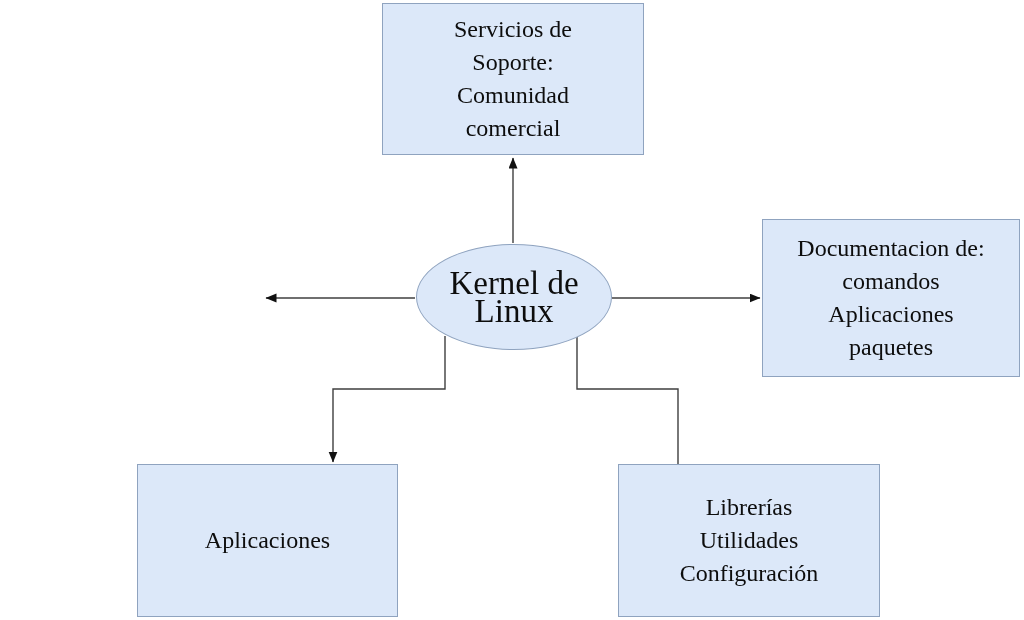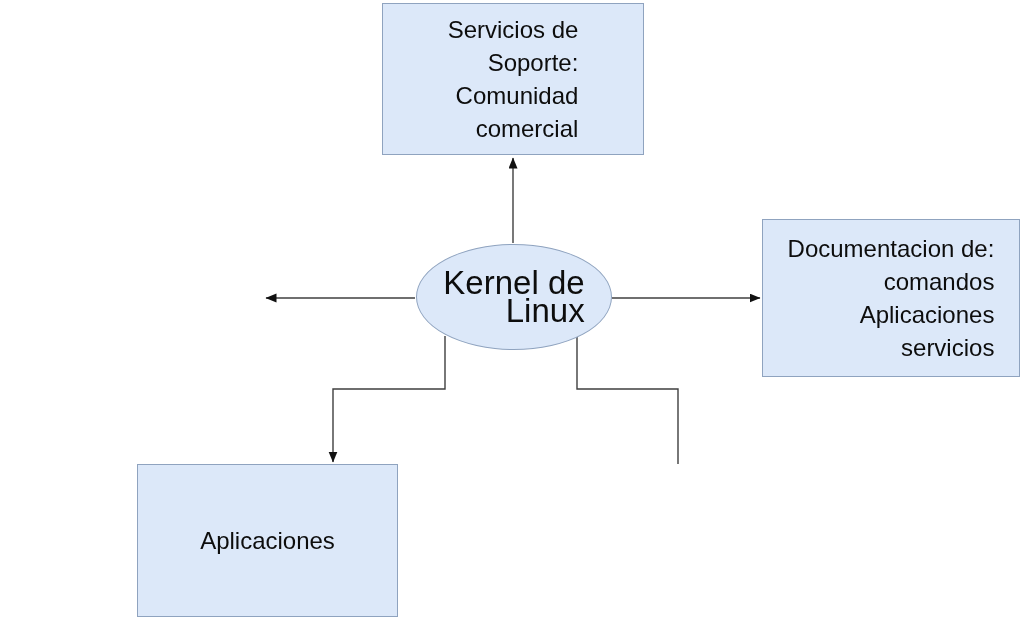--- a/index.html
+++ b/index.html
@@ -25,25 +25,26 @@
     fill:none;
   }
   .connectors .arrowhead{fill:var(--arrowhead);stroke:none;}
   .node{
     position:absolute;
     background:var(--node-fill);
     border:1.5px solid var(--node-border);
     display:flex;
     align-items:center;
     justify-content:center;
-    text-align:right;
+    text-align:center;
     color:var(--text);
     font-size:24px;
     line-height:33px;
     white-space:pre-line;
+    font-family:Liberation Serif, serif;
   }
   .node .label{white-space:pre-line;}
   .node.ellipse{
     border-radius:50%;
     font-size:33px;
     line-height:28px;
   }
   #node-support{left:382px;top:3px;width:262px;height:152px;}
   #node-updates{left:2px;top:222px;width:261px;height:156px;}
   #node-docs{left:762px;top:219px;width:258px;height:158px;}
@@ -74,26 +75,31 @@
 Soporte:
 Comunidad
 comercial</span>
   </div>
 
 
   <div class="node" id="node-docs">
     <span class="label">Documentacion de:
 comandos
 Aplicaciones
-servicios</span>
+paquetes</span>
   </div>
 
   <div class="node" id="node-apps">
     <span class="label">Aplicaciones</span>
   </div>
 
+  <div class="node" id="node-libs">
+    <span class="label">Librerías
+Utilidades
+Configuración</span>
+  </div>
 
   <div class="node ellipse" id="node-kernel">
     <span class="label">Kernel de
 Linux</span>
   </div>
 
 </div>
 
 </body></html>

